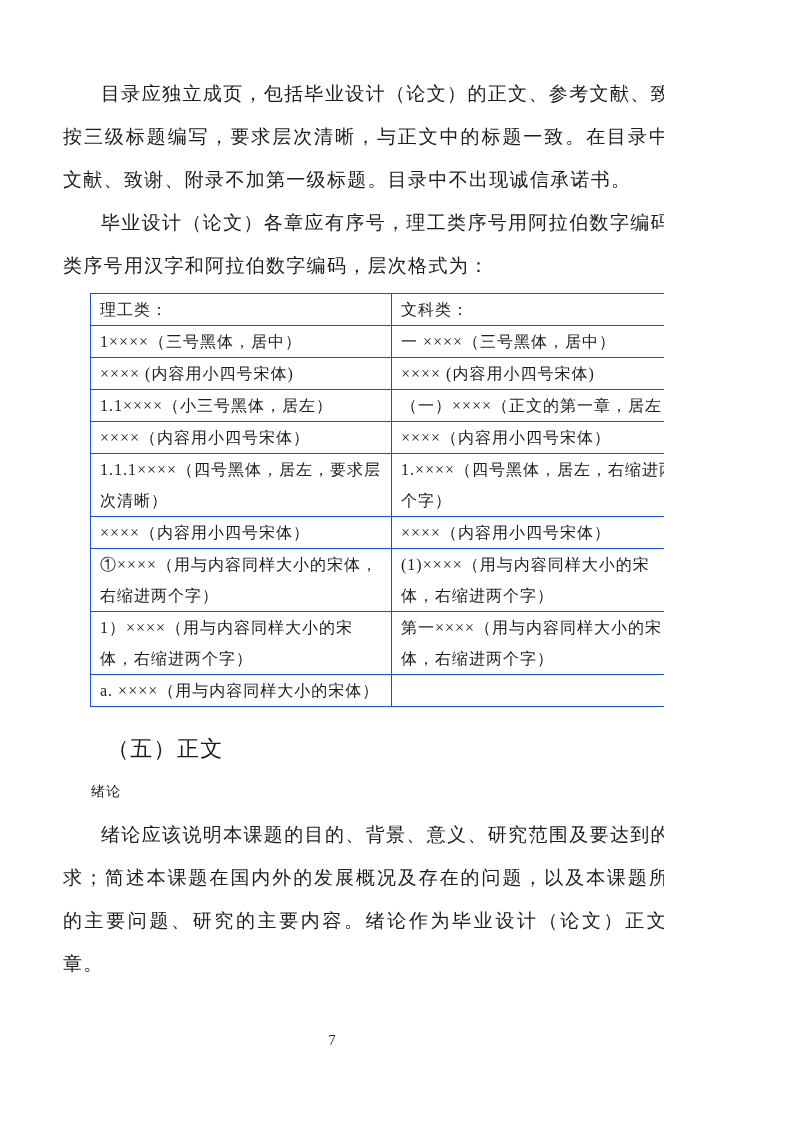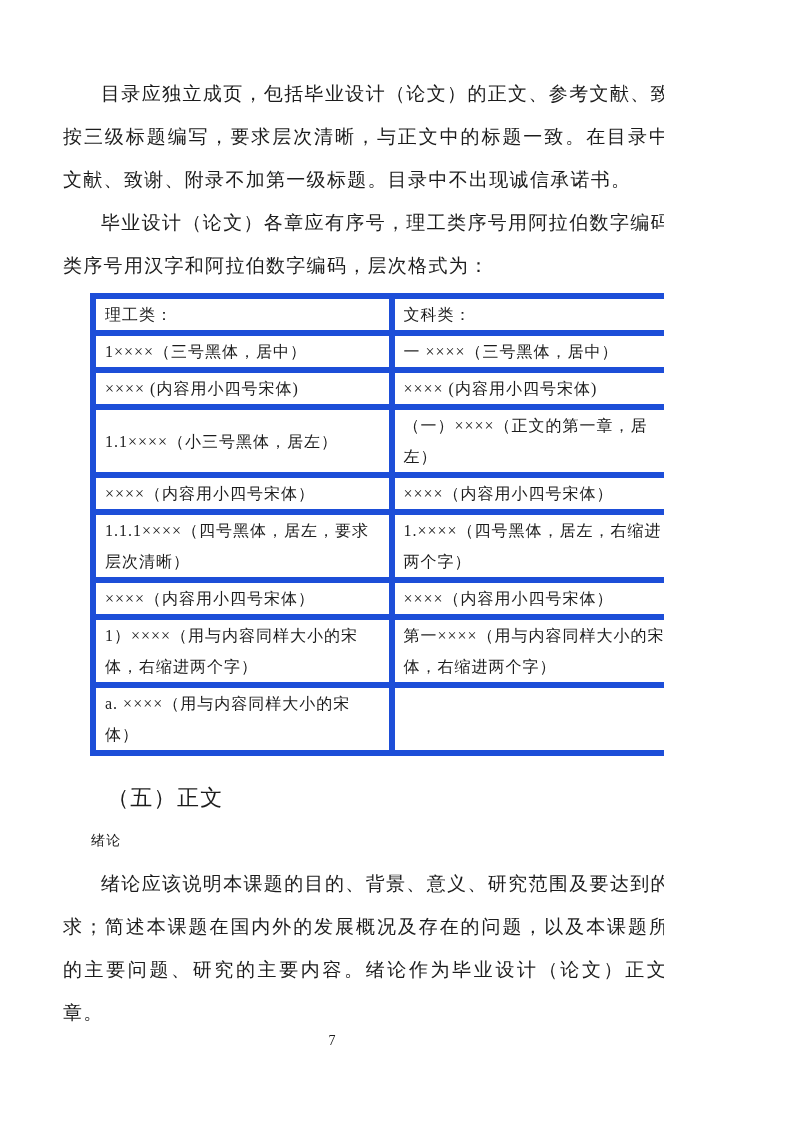--- a/index.html
+++ b/index.html
@@ -31,21 +31,21 @@
     text-indent: 2em;
     word-break: break-all;
   }
   table.format-table {
     border-collapse: collapse;
     width: 603px;
     margin: 6px 0 0 27px;
     table-layout: fixed;
   }
   table.format-table td, table.format-table th {
-    border: 6px solid #1d4ed8;
+    border: 1px solid #1d4ed8;
     width: 50%;
     padding: 0 9px;
     font-size: 16px;
     font-weight: normal;
     line-height: 31px;
     letter-spacing: 1px;
     text-align: left;
     vertical-align: middle;
     word-break: break-all;
   }
@@ -107,20 +107,24 @@
         </tr>
         <tr>
           <td>1.1.1××××（四号黑体，居左，要求层次清晰）</td>
           <td>1.××××（四号黑体，居左，右缩进两个字）</td>
         </tr>
         <tr>
           <td>××××（内容用小四号宋体）</td>
           <td>××××（内容用小四号宋体）</td>
         </tr>
         <tr>
+          <td>①××××（用与内容同样大小的宋体，右缩进两个字）</td>
+          <td>(1)××××（用与内容同样大小的宋体，右缩进两个字）</td>
+        </tr>
+        <tr>
           <td>1）××××（用与内容同样大小的宋体，右缩进两个字）</td>
           <td>第一××××（用与内容同样大小的宋体，右缩进两个字）</td>
         </tr>
         <tr>
           <td>a. ××××（用与内容同样大小的宋体）</td>
           <td></td>
         </tr>
       </tbody>
     </table>
 

